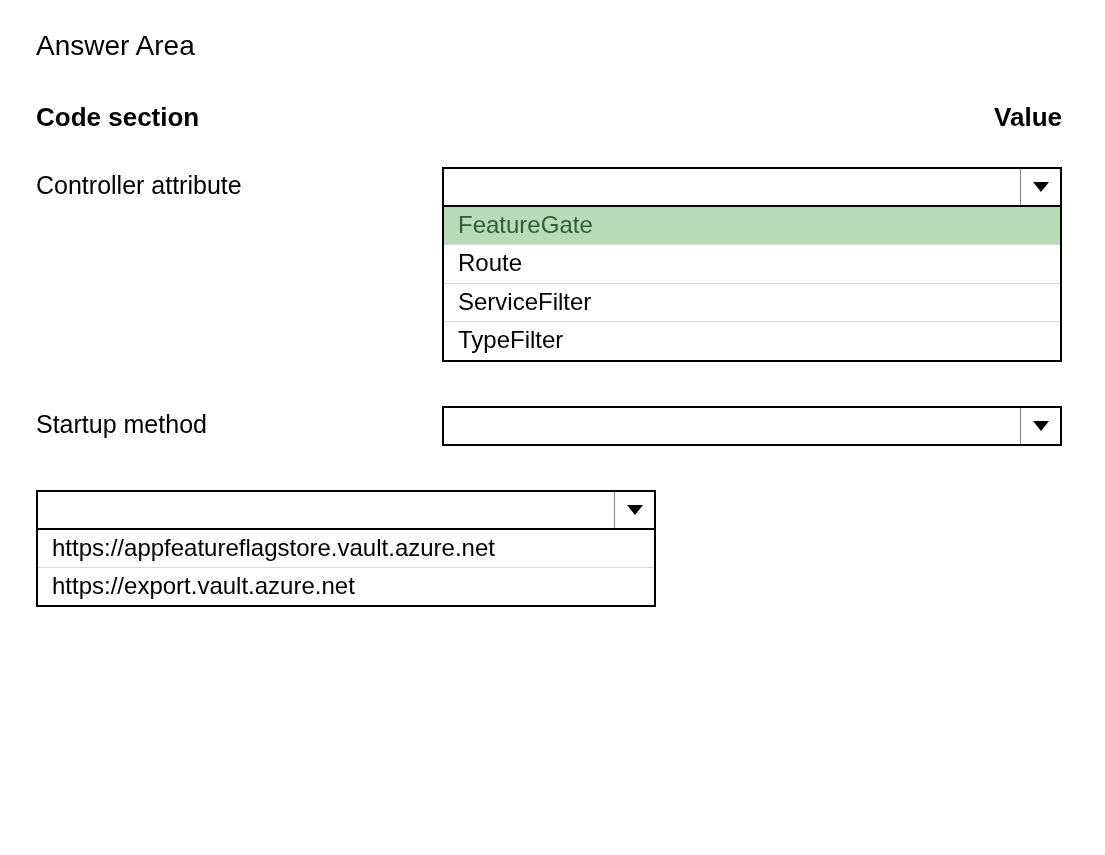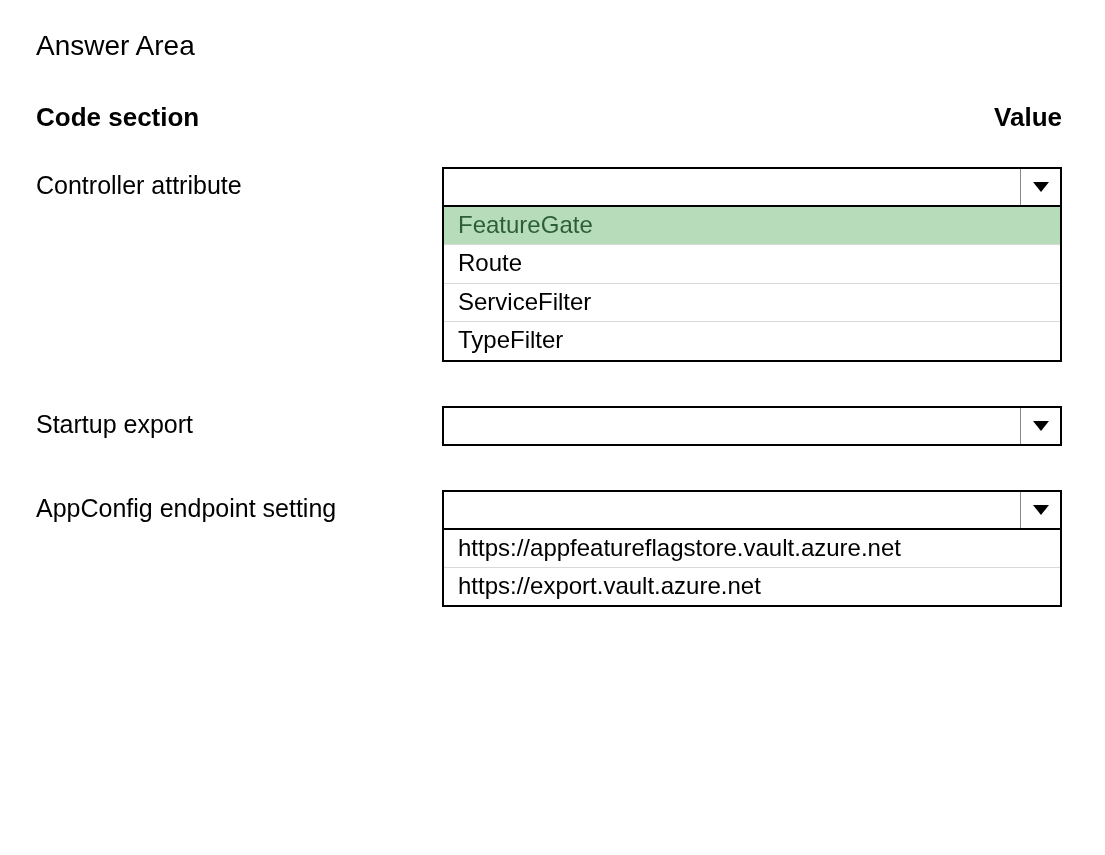--- a/index.html
+++ b/index.html
@@ -103,34 +103,33 @@
         </div>
         <div class="options">
           <div class="option selected">FeatureGate</div>
           <div class="option">Route</div>
           <div class="option">ServiceFilter</div>
           <div class="option">TypeFilter</div>
         </div>
       </div>
     </div>
     <div class="section">
-      <div class="section-label">Startup export</div>
+      <div class="section-label">Startup method</div>
       <div class="value-col">
         <div class="select-head">
           <div class="select-input"></div>
           <div class="select-arrow">
             <svg viewBox="0 0 18 12">
               <polygon points="1,1 17,1 9,11" fill="#000"></polygon>
             </svg>
           </div>
         </div>
       </div>
     </div>
     <div class="section">
-      <div class="section-label">AppConfig endpoint setting</div>
       <div class="value-col">
         <div class="select-head">
           <div class="select-input"></div>
           <div class="select-arrow">
             <svg viewBox="0 0 18 12">
               <polygon points="1,1 17,1 9,11" fill="#000"></polygon>
             </svg>
           </div>
         </div>
         <div class="options">

